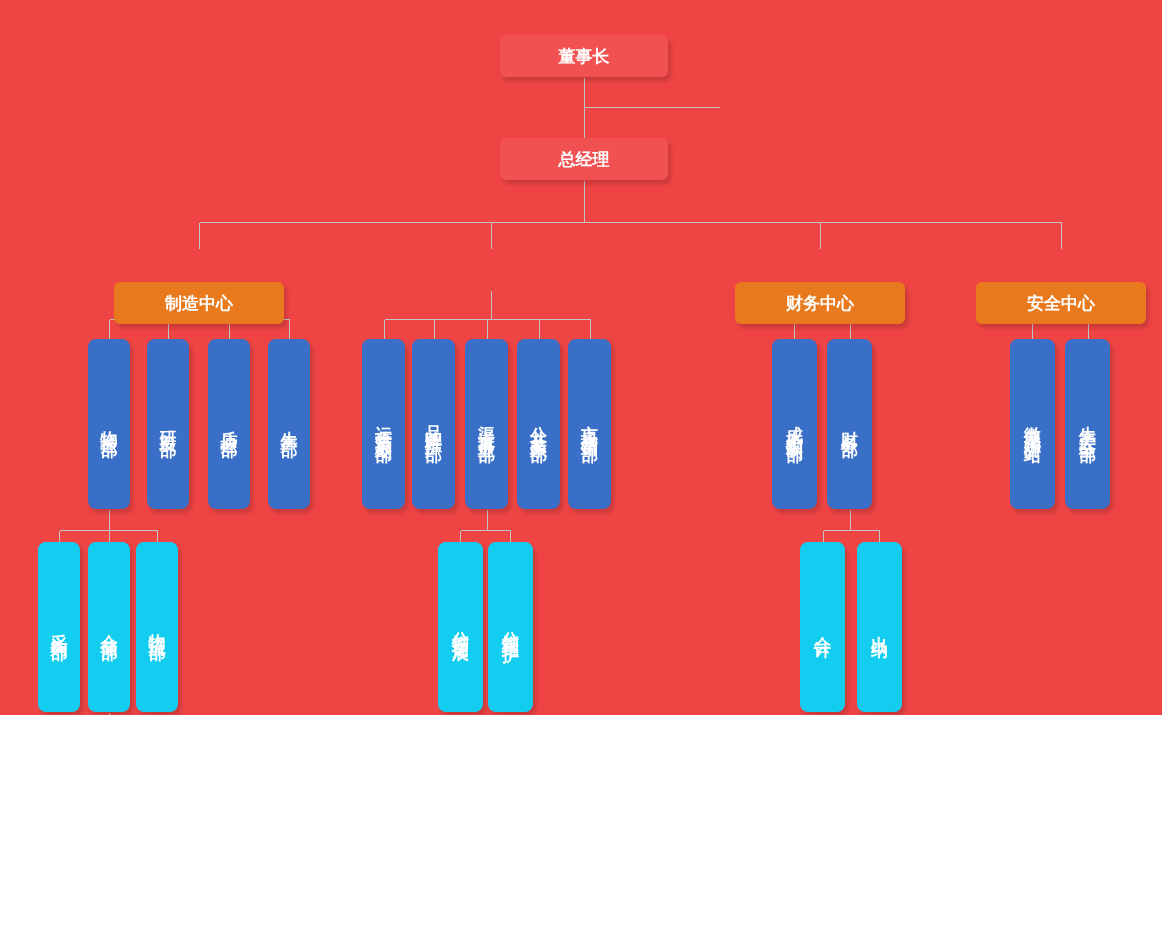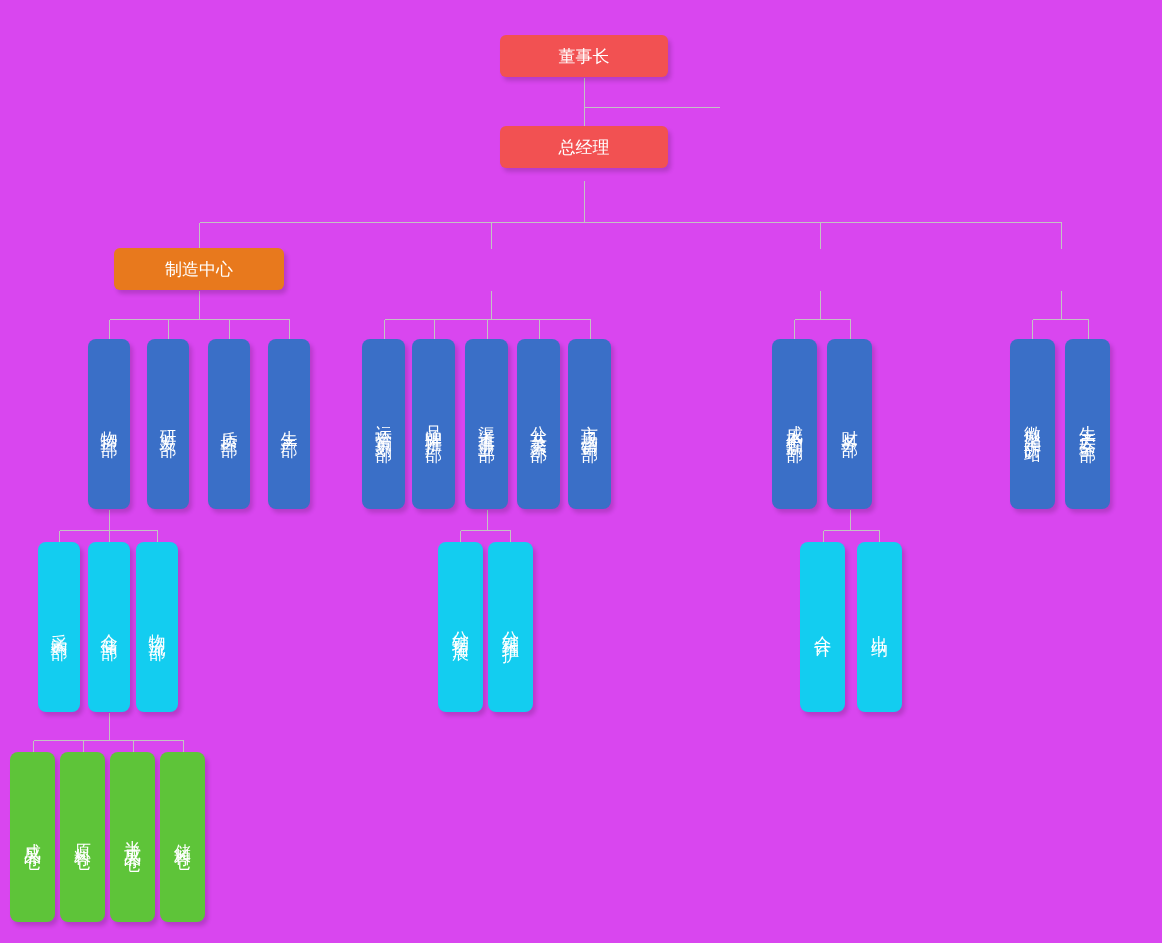--- a/index.html
+++ b/index.html
@@ -1,37 +1,38 @@
 <!DOCTYPE html>
 <html><head>
 <meta charset="utf-8">
 <style>
   html,body{margin:0;padding:0;background:#ffffff;}
   body{font-family:"DejaVu Sans","Liberation Sans",sans-serif;}
   .chart{
     position:relative;
-    width:1162px;height:943px;
-    background:#d946ef;
+    width:1162px;height:715px;
+    background:#ef4444;
     overflow:hidden;
+    font-weight:bold;
   }
   .wires{position:absolute;left:0;top:0;width:1162px;height:943px;}
   .node{
     position:absolute;
     color:#ffffff;
     display:flex;align-items:center;justify-content:center;
     box-sizing:border-box;
     font-size:17px;
     box-shadow:3px 4px 4px rgba(0,0,0,0.16);
     cursor:default;
     text-align:center;
   }
   .h{height:42px;border-radius:6px;}
   .v{height:170px;border-radius:8px;writing-mode:vertical-rl;text-orientation:upright;letter-spacing:5px;line-height:1;}
   .red{background:#f25152;}
-  .orange{background:#e8791d;}
+  .orange{background:#e8791d;margin-top:34px;}
   .blue{background:#3a6fc7;}
   .cyan{background:#13cdf0;}
   .green{background:#5ec439;}
 </style>
 </head>
 <body>
 
 <div class="chart">
 
   <svg class="wires" viewBox="0 0 1162 943" shape-rendering="crispEdges">
@@ -53,23 +54,25 @@
 
       <path d="M487 509 V530 M460 530 H510 M460 530 V542 M510 530 V542"></path>
 
       <path d="M850 509 V530 M823 530 H879 M823 530 V542 M879 530 V542"></path>
 
       <path d="M109 712 V740 M33 740 H183 M33 740 V752 M83 740 V752 M133 740 V752 M183 740 V752"></path>
     </g>
   </svg>
 
   <div class="node h red" style="left:500px;top:35px;width:168px">董事长</div>
-  <div class="node h red" style="left:500px;top:126px;width:168px">总经理</div>
+  <div class="node h red" style="left:500px;top:138px;width:168px">总经理</div>
 
   <div class="node h orange" style="left:114px;top:248px;width:170px">制造中心</div>
+  <div class="node h orange" style="left:735px;top:248px;width:170px">财务中心</div>
+  <div class="node h orange" style="left:976px;top:248px;width:170px">安全中心</div>
 
   <div class="node v blue" style="left:88px;top:339px;width:42px">物控部</div>
   <div class="node v blue" style="left:147px;top:339px;width:42px">研发部</div>
   <div class="node v blue" style="left:208px;top:339px;width:42px">质控部</div>
   <div class="node v blue" style="left:268px;top:339px;width:42px">生产部</div>
 
   <div class="node v blue" style="left:362px;top:339px;width:43px">运营策划部</div>
   <div class="node v blue" style="left:412px;top:339px;width:43px">品牌推广部</div>
   <div class="node v blue" style="left:465px;top:339px;width:43px">渠道事业部</div>
   <div class="node v blue" style="left:517px;top:339px;width:43px">公共关系部</div>

